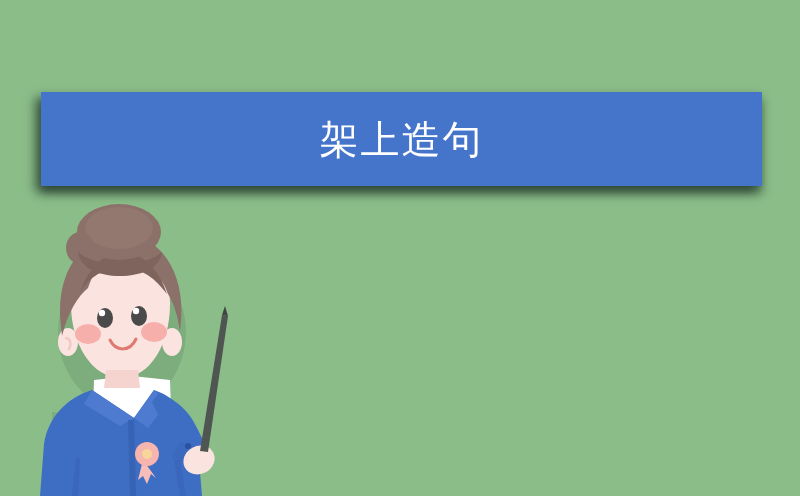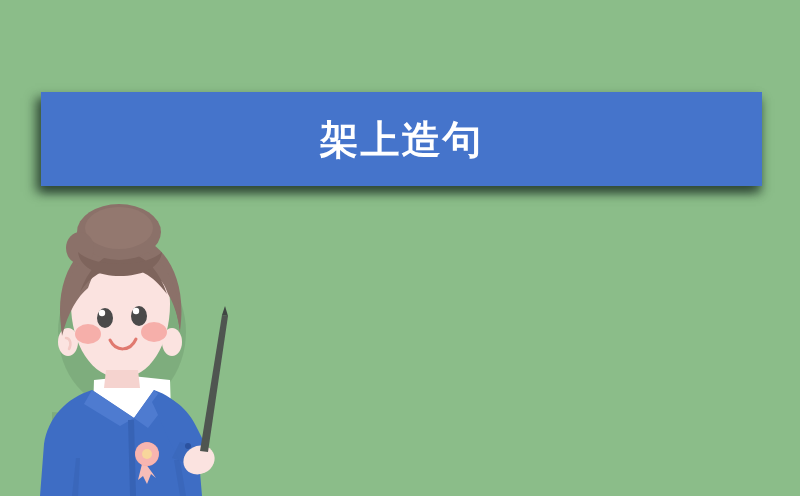--- a/index.html
+++ b/index.html
@@ -30,21 +30,21 @@
     background: #4574CB;
     box-shadow: -6px 6px 10px rgba(20, 38, 30, 0.55),
                  0 7px 9px rgba(20, 38, 30, 0.50);
     display: flex;
     align-items: center;
     justify-content: center;
   }
   #title-text {
     color: #FFFFFF;
     font-size: 39px;
-    font-weight: bold;
+    font-weight: normal;
     letter-spacing: 2px;
     line-height: 1;
     white-space: nowrap;
     font-family: "DejaVu Sans", "Liberation Sans", sans-serif;
   }
 
   
   #teacher {
     position: absolute;
     left: 22px;

